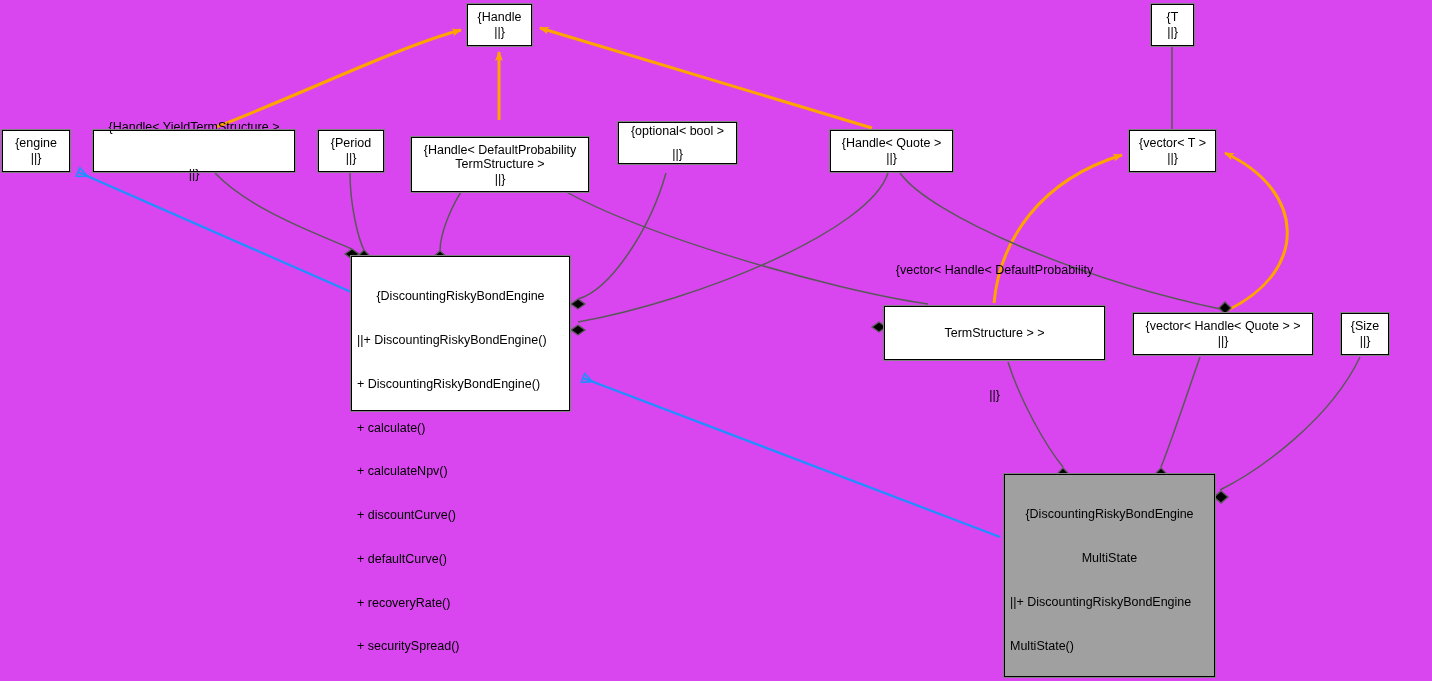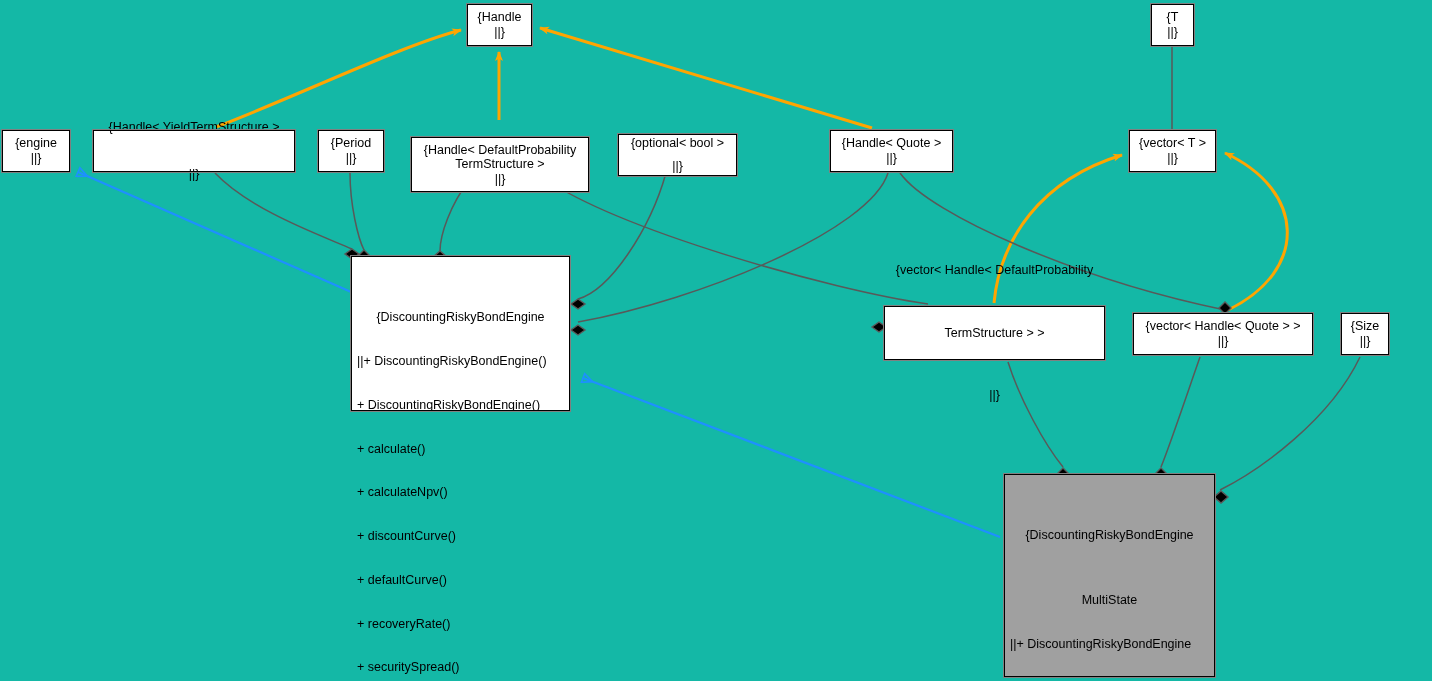--- a/index.html
+++ b/index.html
@@ -5,21 +5,21 @@
 <style>
   html, body {
     margin: 0;
     padding: 0;
     background: #000000;
   }
   #diagram-root {
     position: relative;
     width: 1432px;
     height: 681px;
-    background: #14b8a6;
+    background: #d946ef;
     overflow: hidden;
     font-family: "Liberation Sans", sans-serif;
   }
   #edge-layer {
     position: absolute;
     left: 0;
     top: 0;
     width: 1432px;
     height: 681px;
     pointer-events: none;
@@ -53,21 +53,20 @@
   }
   .uml-node.members {
     display: block;
     text-align: left;
     justify-content: flex-start;
     padding: 3px 5px 2px 5px;
     line-height: 14.6px;
   }
   .uml-node.members .node-line.title-line {
     text-align: center;
-    margin-top: 21px;
   }
 </style>
 </head>
 <body>
 
 <div id="diagram-root">
 
   <svg id="edge-layer" width="1432" height="681" viewBox="0 0 1432 681" xmlns="http://www.w3.org/2000/svg">
     <defs>
       <marker id="arrow-orange" markerWidth="11" markerHeight="11" refX="9" refY="4" orient="auto" markerUnits="userSpaceOnUse">
@@ -144,21 +143,21 @@
     <span class="node-line">{Period</span>
     <span class="node-line">||}</span>
   </div>
 
   <div class="uml-node" style="left: 411px; top: 123px; width: 178px; height: 55px; margin-top: 14px;">
     <span class="node-line">{Handle&lt; DefaultProbability</span>
     <span class="node-line">TermStructure &gt;</span>
     <span class="node-line">||}</span>
   </div>
 
-  <div class="uml-node" style="left: 618px; top: 134px; width: 119px; height: 42px; gap: 8px;">
+  <div class="uml-node" style="left: 618px; top: 122px; width: 119px; height: 42px; gap: 8px;">
     <span class="node-line">{optional&lt; bool &gt;</span>
     <span class="node-line">||}</span>
   </div>
 
   <div class="uml-node" style="left: 830px; top: 130px; width: 123px; height: 42px; text-align: center;">
     <span class="node-line">{Handle&lt; Quote &gt;</span>
     <span class="node-line">||}</span>
   </div>
 
   <div class="uml-node" style="left: 1129px; top: 130px; width: 87px; height: 42px;">

